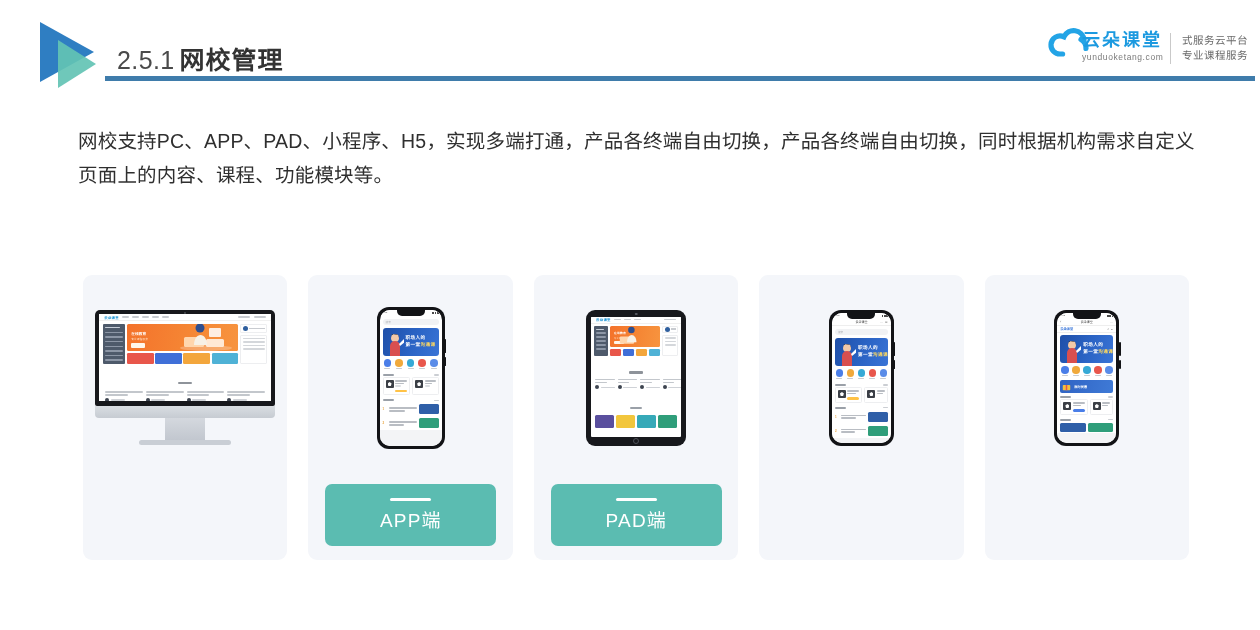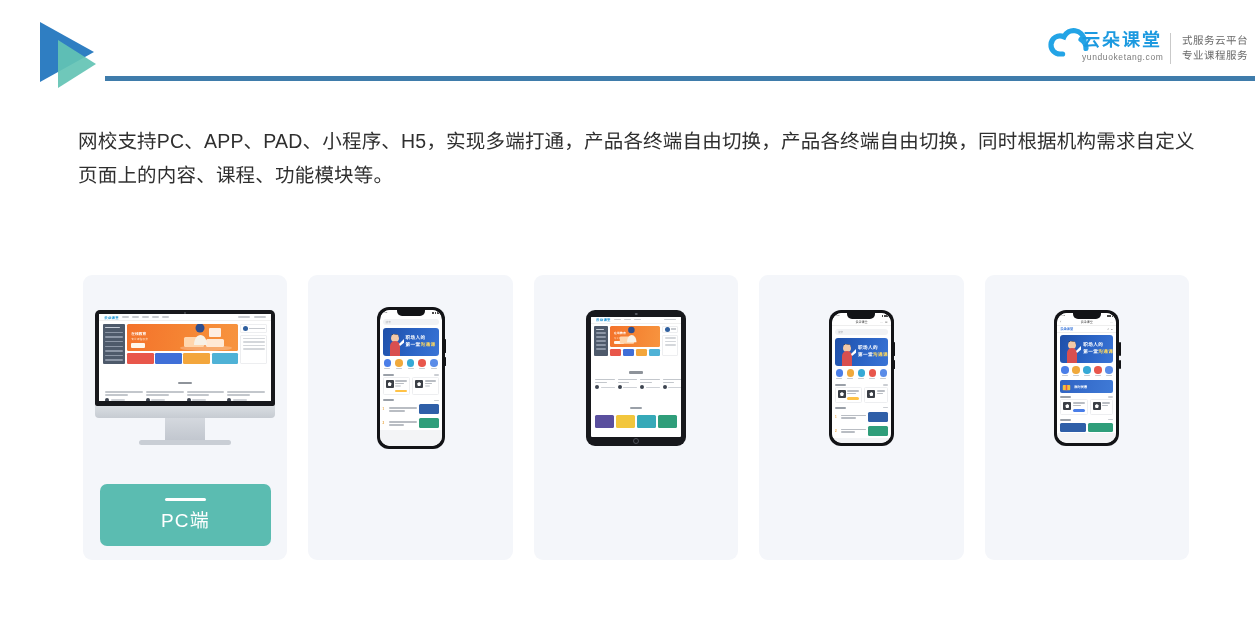--- a/index.html
+++ b/index.html
@@ -252,20 +252,23 @@
 
 <div class="header">
 
   <div class="brand-mark">
     <svg width="82" height="72" viewBox="0 0 82 72">
       <polygon points="22,4 76,34 22,64" fill="#2f7ec2"></polygon>
       <polygon points="40,22 78,46 40,70" fill="#63c3b4" opacity="0.92"></polygon>
     </svg>
   </div>
 
+  <div class="page-title">
+    <span class="num">2.5.1</span><span class="name">网校管理</span>
+  </div>
 
   <div class="title-rule"></div>
 
   <div class="corp-logo">
     <div class="cloudwrap">
       <svg width="48" height="40" viewBox="0 0 48 40">
         <path d="M36 13a10.5 10.5 0 0 0-20-3.2A9 9 0 0 0 3 17.5 9 9 0 0 0 12 27h2.6" fill="none" stroke="#23a4e6" stroke-width="5.2" stroke-linecap="round"></path>
         <path d="M33 12.5a10 10 0 0 1 5 9" fill="none" stroke="#23a4e6" stroke-width="5.2" stroke-linecap="round"></path>
       </svg>
       <div class="cn">云朵课堂</div>
@@ -381,24 +384,20 @@
                   </div>
                 </div>
             </div>
           </div>
         </div>
         <div class="chin"></div>
         <div class="neck"></div>
         <div class="foot"></div>
       </div>
     </div>
-    <div class="card-label">
-      <span class="dash"></span>
-      <span class="txt">PC端</span>
-    </div>
   </div>
 
   <div class="card">
     <div class="device-area">
       <div class="iphone big">
         <div class="screen">
           <div class="notch"></div>
           <div class="s-statusbar">
             <span>9:41</span>
             <span class="bars">
@@ -481,20 +480,24 @@
             <span class="num">2</span>
             <span class="lines">
                 <i></i>
                 <i class="w70" style="width:55%"></i>
               </span>
             <span class="tag" style="background:#2f9e7a"></span>
           </div>
           <div class="s-grey"></div>
         </div>
       </div>
+    </div>
+    <div class="card-label">
+      <span class="dash"></span>
+      <span class="txt">APP端</span>
     </div>
   </div>
 
   <div class="card">
     <div class="device-area">
       <div class="ipad">
         <div class="cam"></div>
         <div class="screen">
           <div class="w-nav">
             <span class="logo">云朵课堂</span>
@@ -585,20 +588,24 @@
             <div style="background:#f2c63c"></div>
             <div style="background:#36a9b8"></div>
             <div style="background:#2f9e7a"></div>
           </div>
           <div class="p-gridhd"></div>
 
         </div>
         <div class="home"></div>
       </div>
     </div>
+    <div class="card-label">
+      <span class="dash"></span>
+      <span class="txt">PAD端</span>
+    </div>
   </div>
 
   <div class="card">
     <div class="device-area">
       <div class="iphone">
         <div class="screen">
           <div class="notch"></div>
           <div class="s-statusbar">
             <span>9:41</span>
             <span class="bars">

